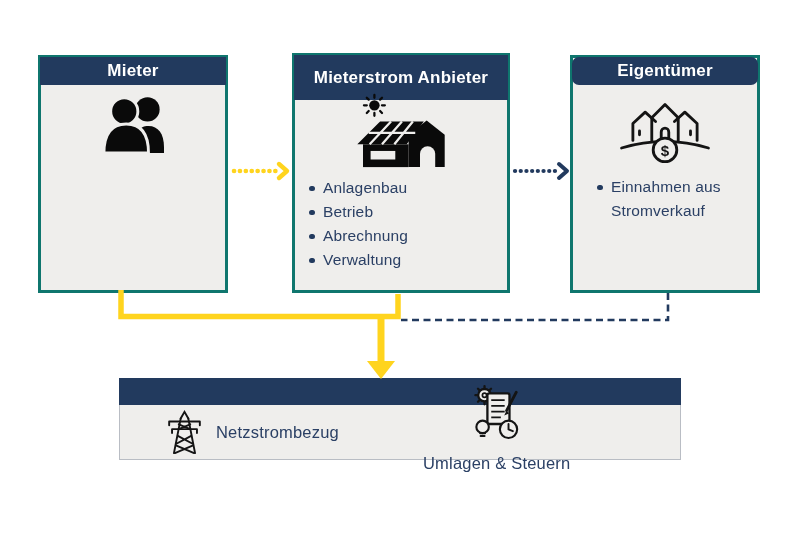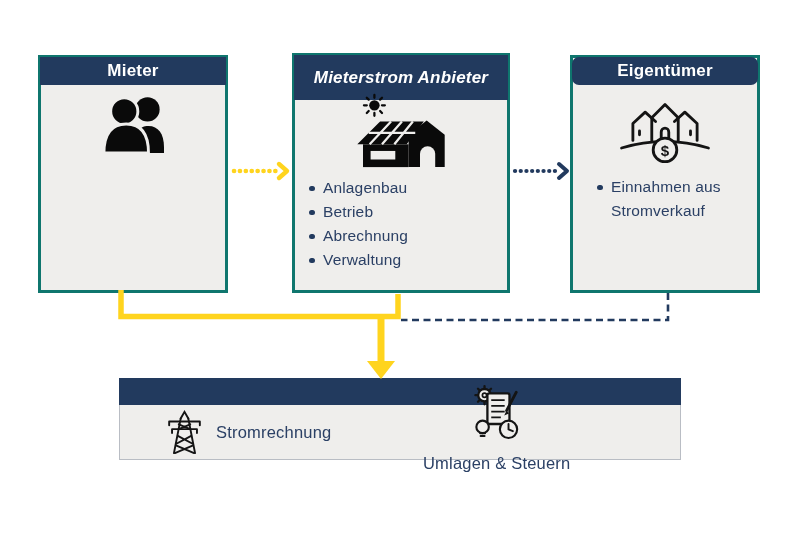--- a/index.html
+++ b/index.html
@@ -36,21 +36,21 @@
           <circle cx="47" cy="19" r="12.5" fill="#0a0a0a"></circle>
           <path d="M31,64 C31,44 38,36 48,36 C58,36 64,44 64,58 L64,64 Z" fill="#0a0a0a"></path>
           <circle cx="23" cy="21" r="14" fill="#0a0a0a" stroke="#efeeec" stroke-width="3"></circle>
           <path d="M2,64 C2,42 11,34 25,34 C39,34 48,42 48,64 Z" fill="#0a0a0a" stroke="#efeeec" stroke-width="3"></path>
         </svg>
       </span>
     </div>
   </div>
 
   <div class="panel" style="left:292px;top:53px;width:218px;height:240px;">
-    <div class="panel-header" style="height:45px;font-style:italic;">Mieterstrom Anbieter</div>
+    <div class="panel-header" style="height:45px;">Mieterstrom Anbieter</div>
     <div class="panel-body">
       <span class="icon-wrap" style="margin-top:-7px;position:relative;z-index:2;">
         <svg width="96" height="76" viewBox="0 0 100 80">
           <g fill="#0a0a0a">
             <circle cx="22" cy="13" r="5.5"></circle>
             <path d="M22,2 V5 M22,21 V24 M11,13 H14 M30,13 H33 M14,5 L16,7 M28,19 L30,21 M14,21 L16,19 M28,7 L30,5" stroke="#0a0a0a" stroke-width="2.4" fill="none" stroke-linecap="round"></path>
             <polygon points="4,54 28,30 74,30 56,54"></polygon>
             <rect x="10" y="54" width="48" height="24"></rect>
             <polygon points="58,78 58,44 77,29 96,44 96,78"></polygon>
           </g>
@@ -101,21 +101,21 @@
               <path d="M14,10 L18,3 L22,10"></path>
               <path d="M14,10 L7,46 M22,10 L29,46"></path>
               <path d="M2,13 H34 M2,13 V17 M34,13 V17"></path>
               <path d="M5,21 H31 M5,21 V25 M31,21 V25"></path>
               <path d="M12,16 L24,21 M24,16 L12,21"></path>
               <path d="M11,28 L26,36 M25,28 L10,36"></path>
               <path d="M9,38 L28,46 M27,38 L8,46"></path>
             </g>
           </svg>
         </span>
-        <span class="bottom-label">Stromrechnung</span>
+        <span class="bottom-label">Netzstrombezug</span>
       </div>
       <div class="bottom-item" style="left:303px;flex-direction:column;">
         <span class="icon-wrap" style="margin-top:-7px;position:relative;z-index:2;">
           <svg width="48" height="57" viewBox="0 0 50 58">
             <g fill="#efeeec" stroke="#141414" stroke-width="2.4">
               <circle cx="12" cy="11" r="6.5"></circle>
               <path d="M12,1.5 V4 M12,18 V20.5 M2.5,11 H5 M19,11 H21.5 M5.2,4.2 L7,6 M17,16 L18.8,17.8 M5.2,17.8 L7,16 M17,6 L18.8,4.2" fill="none" stroke-linecap="round"></path>
               <circle cx="12" cy="11" r="2.2" fill="none" stroke-width="1.8"></circle>
               <rect x="15" y="9" width="23" height="32" rx="2"></rect>
             </g>

